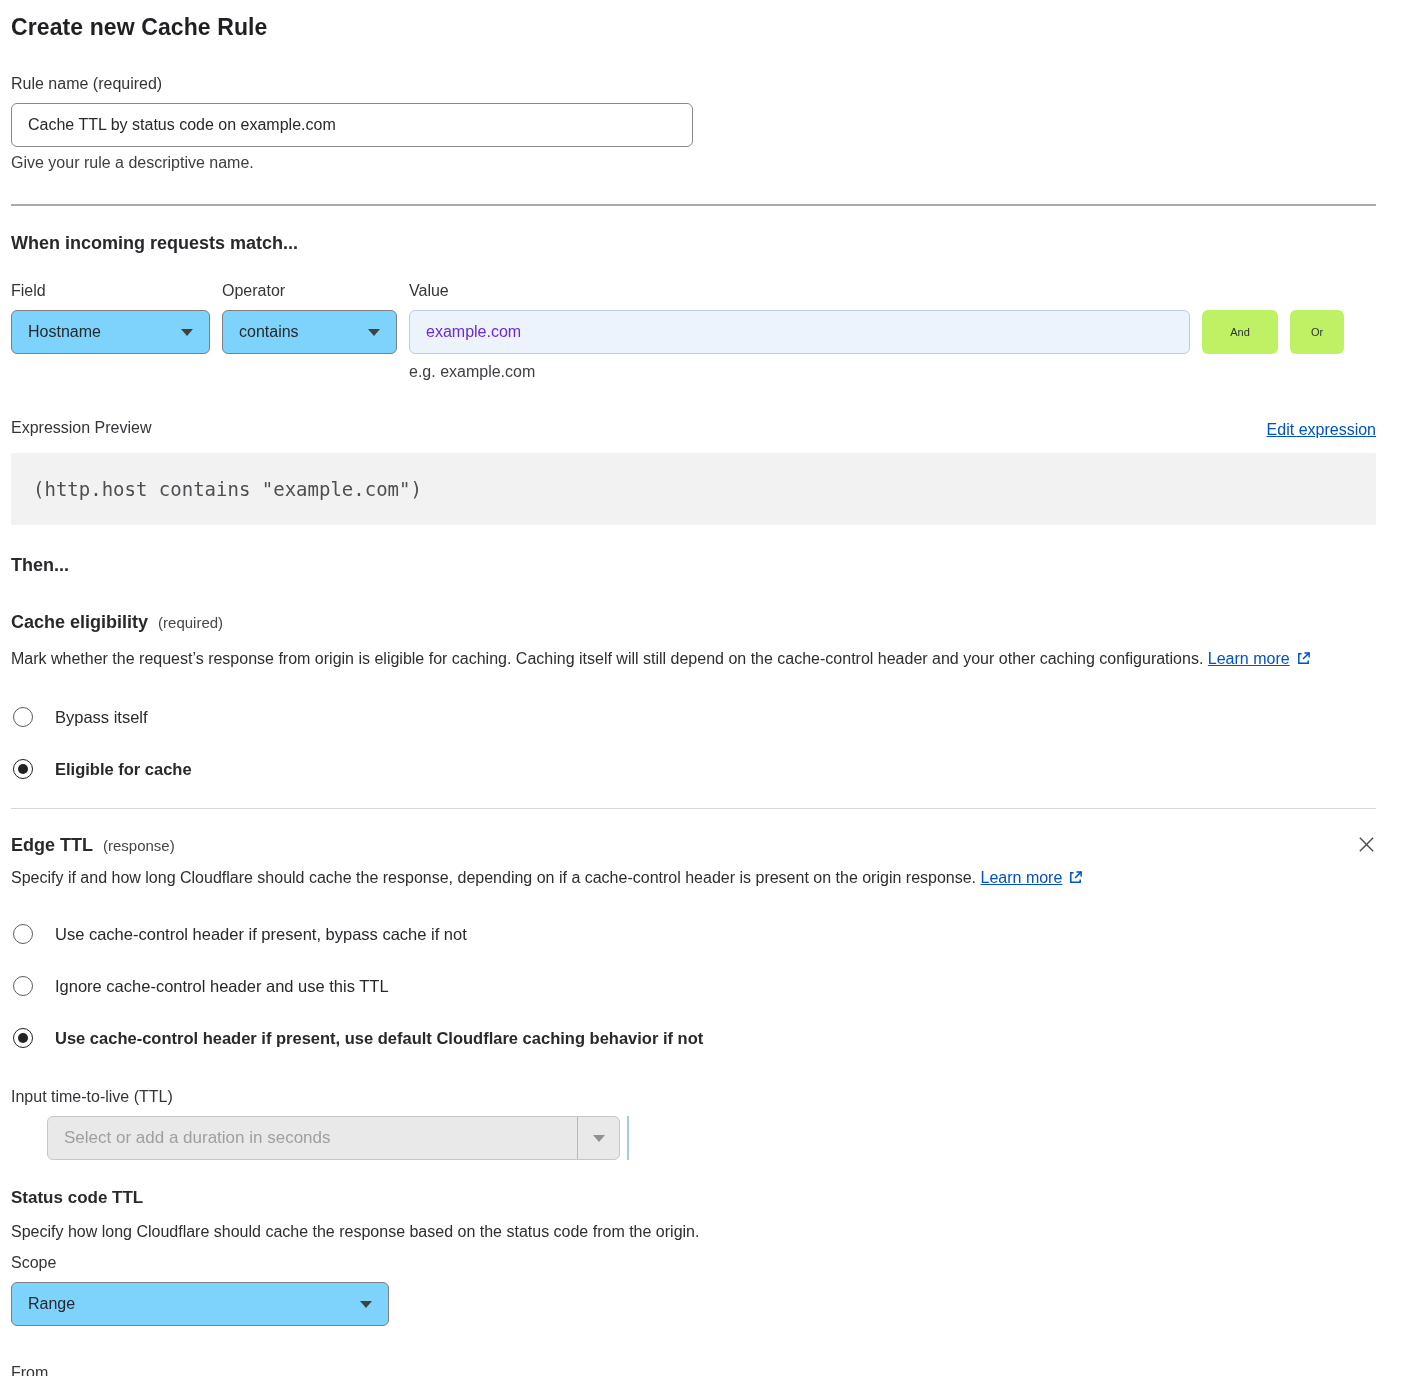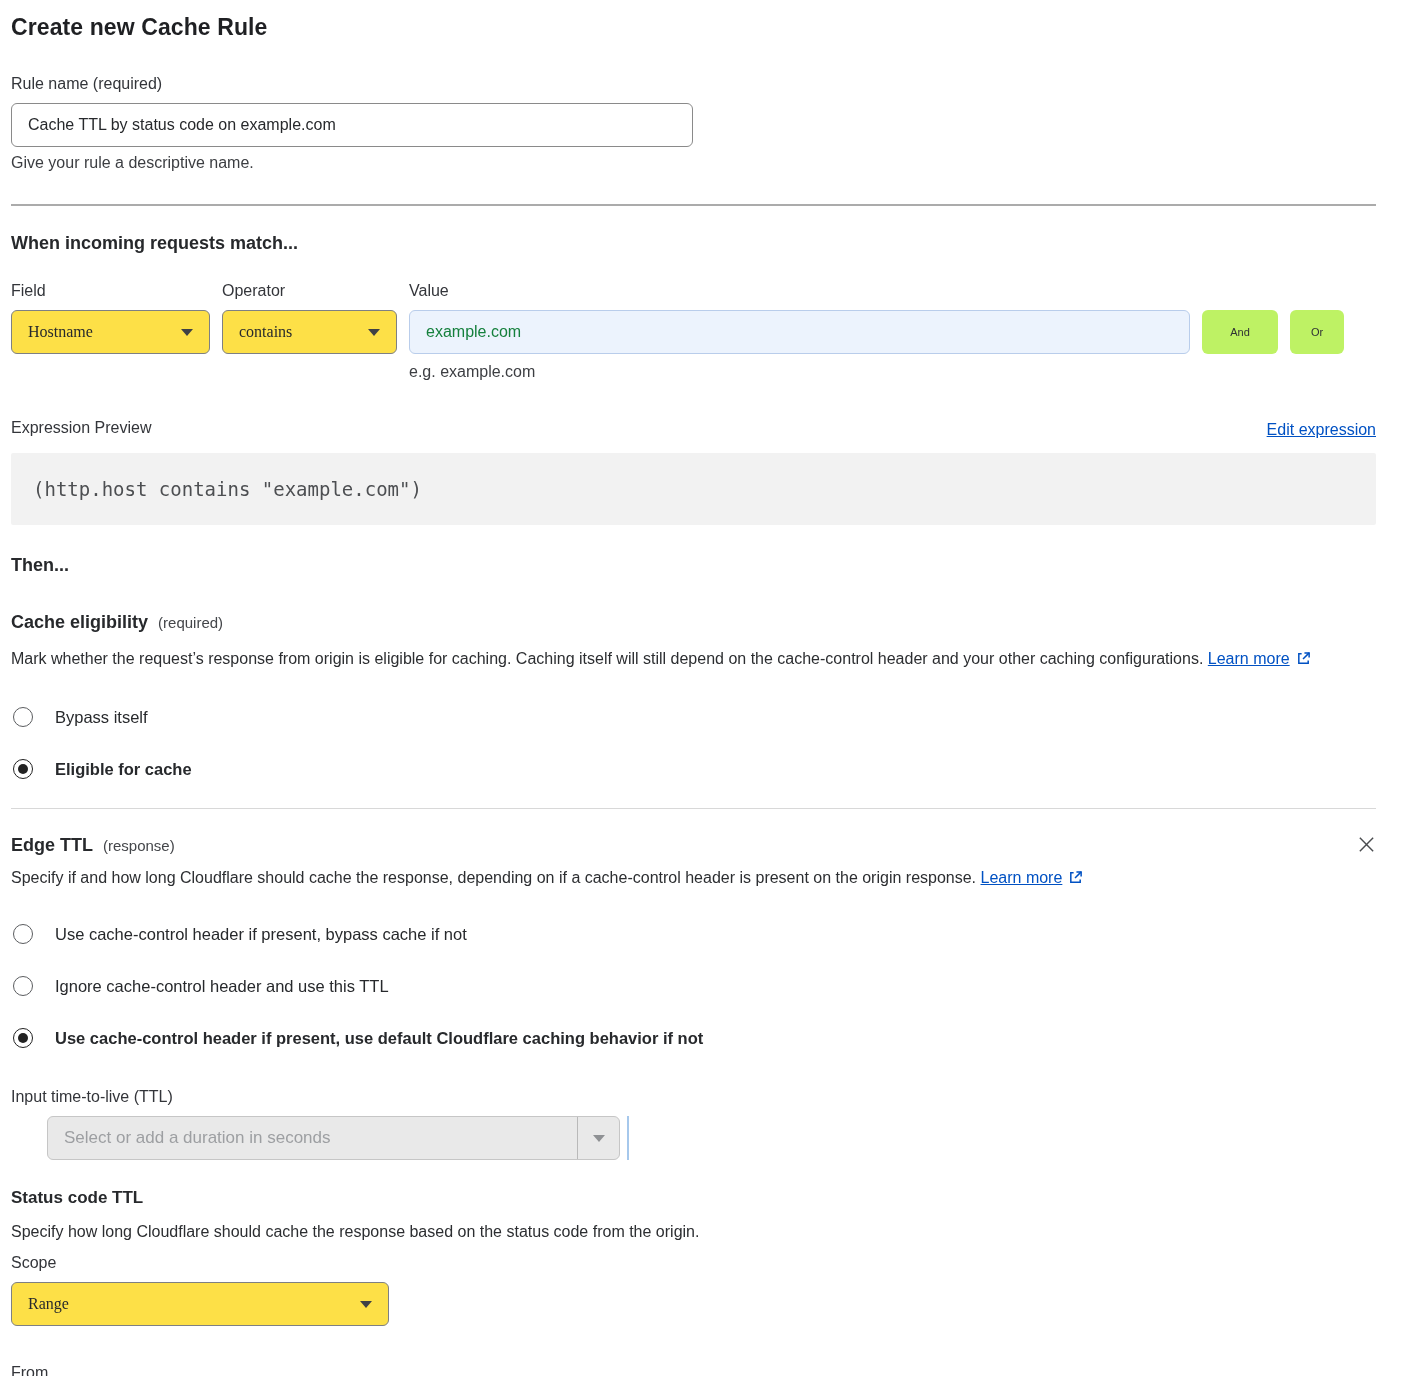--- a/index.html
+++ b/index.html
@@ -19,30 +19,30 @@
   }
 
   .divider-strong { border: none; border-top: 2px solid #ababab; margin-top: 32px; }
   .divider-light  { border: none; border-top: 1px solid #d8d8d8; }
 
   .row { display: flex; }
   .match-row { margin-top: 26px; gap: 12px; align-items: flex-start; }
   .col-label { margin-bottom: 8px; }
 
   .select {
-    height: 44px; border: 1px solid #7e8083; border-radius: 6px; background: #fde047;
+    height: 44px; border: 1px solid #7e8083; border-radius: 6px; background: #7dd3fc;
     display: flex; align-items: center; justify-content: space-between;
-    padding: 0 16px; font-size: 16px; color: #27292c; cursor: pointer; font-family: Liberation Serif, serif;
+    padding: 0 16px; font-size: 16px; color: #27292c; cursor: pointer;
   }
   .caret { width: 0; height: 0; border-left: 6px solid transparent; border-right: 6px solid transparent; border-top: 7px solid #3f4145; }
   .caret.gray { border-top-color: #8f9194; }
 
   .value-input {
     width: 781px; height: 44px; border: 1px solid #b9cdeb; border-radius: 6px;
-    background: #ecf3fd; padding: 0 16px; font-size: 16px; color: #15803d;
+    background: #ecf3fd; padding: 0 16px; font-size: 16px; color: #6d28d9;
     font-family: "Liberation Sans", sans-serif; outline: none;
   }
 
   .btn {
     height: 44px; border: none; border-radius: 6px; background: #bef264;
     font-size: 11px; color: #2f3134; font-family: "Liberation Sans", sans-serif; cursor: pointer;
   }
   .btn-and { width: 76px; }
   .btn-or  { width: 54px; margin-left: 5px; }
 

